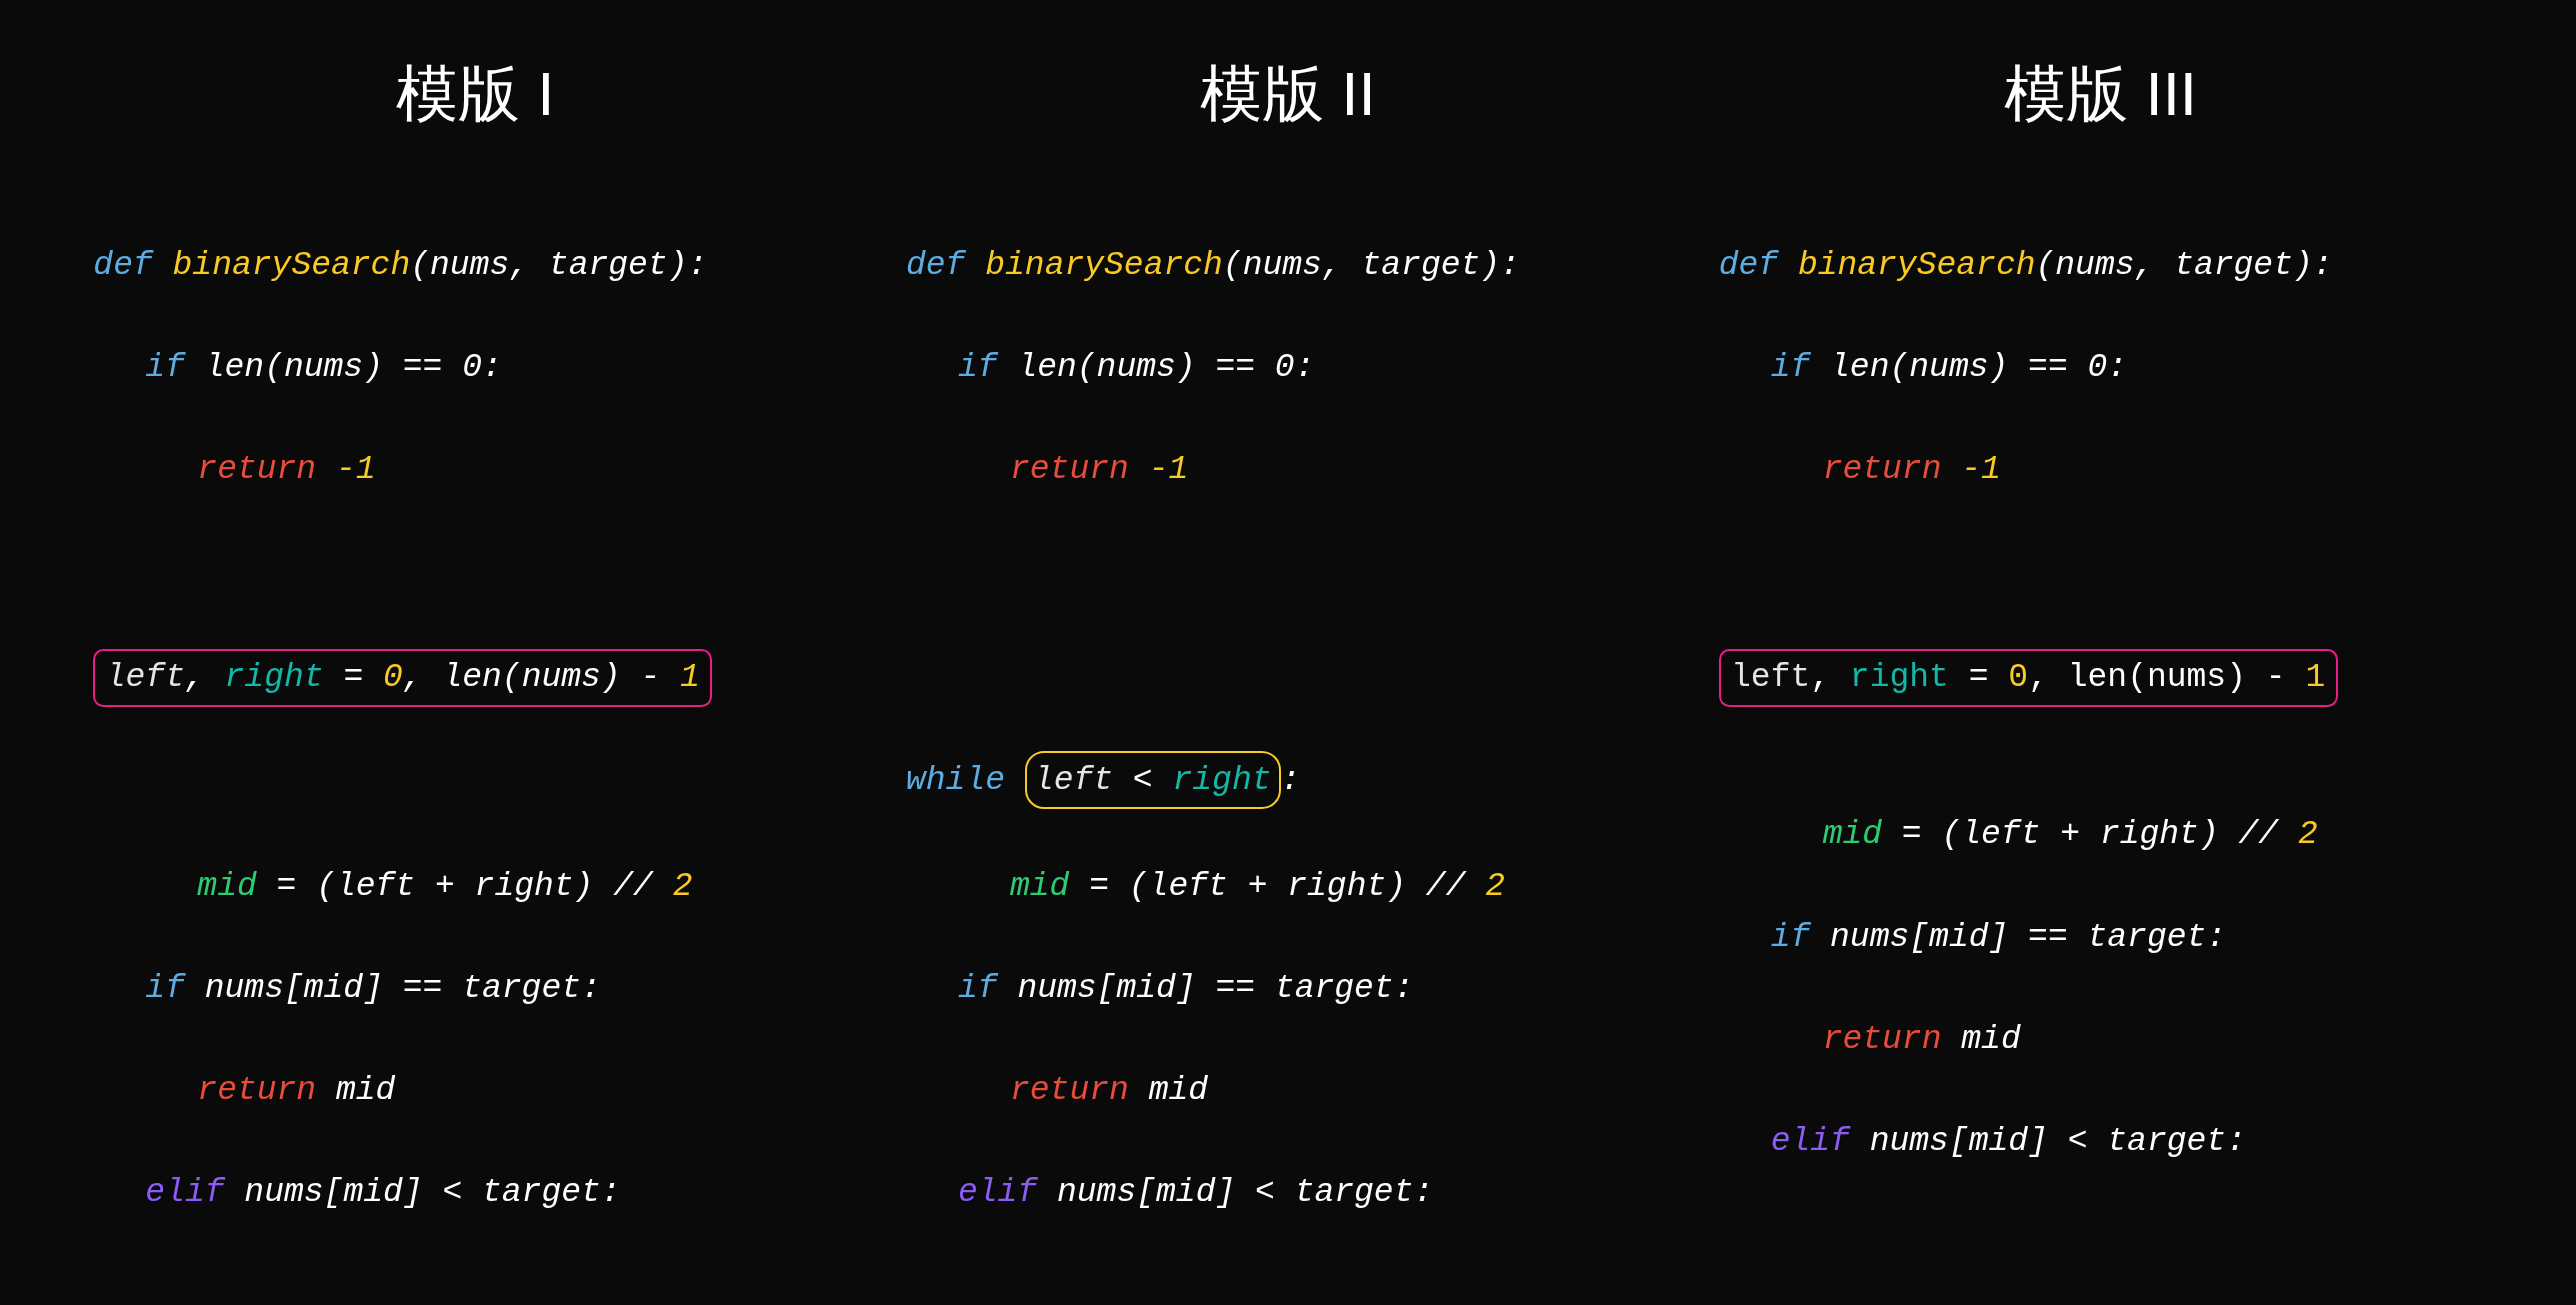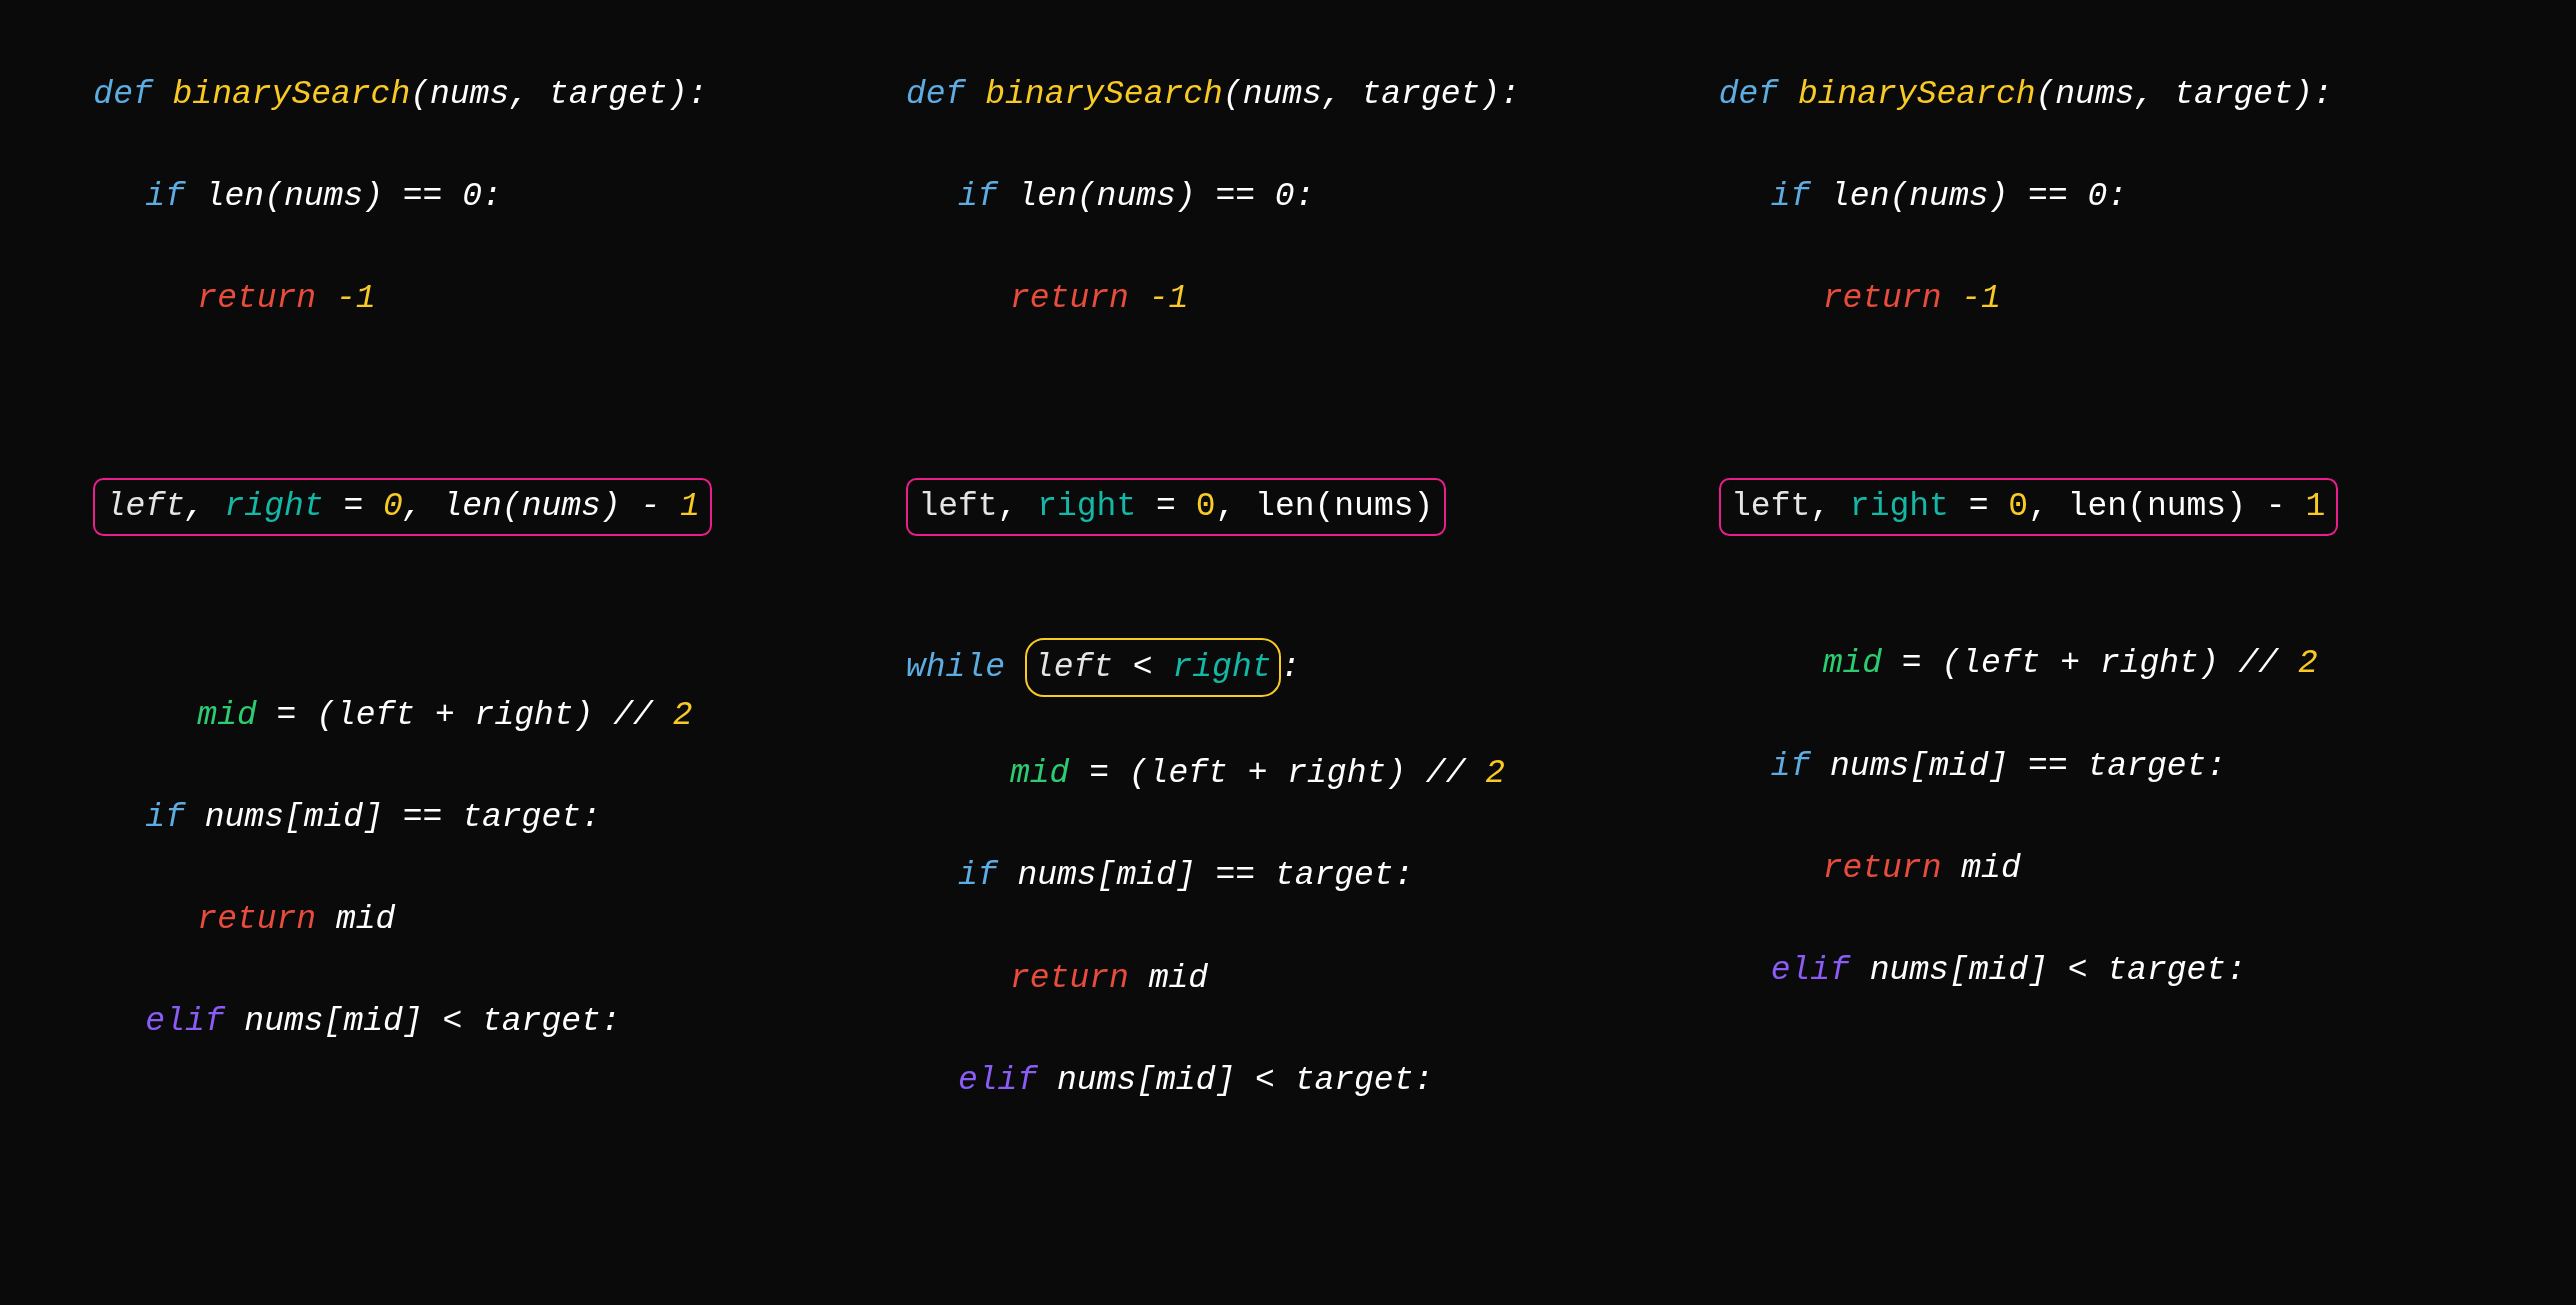--- a/index.html
+++ b/index.html
@@ -99,20 +99,25 @@
     .code-line {
       display: block;
       font-style: italic;
     }
   </style>
 </head>
 <body>
 
 <div class="page-container">
 
+  <div class="headers-row">
+    <div class="section-title">模版 I</div>
+    <div class="section-title">模版 II</div>
+    <div class="section-title">模版 III</div>
+  </div>
 
   <div class="code-panels-row">
 
     <div class="code-panel">
       <div class="code-block">
 <span class="code-line"><span class="kw-def">def</span> <span class="fn-name">binarySearch</span><span class="plain">(nums, target):</span></span>
 <span class="code-line indent1"><span class="kw-if">if</span> <span class="plain">len(nums) == 0:</span></span>
 <span class="code-line indent2"><span class="kw-return">return</span> <span class="num">-1</span></span>
 <span class="code-line"> </span>
 <span class="code-line"><span class="highlight-pink"><span class="var-left">left</span><span class="plain">, </span><span class="var-right">right</span><span class="plain"> = </span><span class="num">0</span><span class="plain">, len(nums) - </span><span class="num">1</span></span></span>
@@ -128,21 +133,20 @@
 
       </div>
     </div>
 
     <div class="code-panel">
       <div class="code-block">
 <span class="code-line"><span class="kw-def">def</span> <span class="fn-name">binarySearch</span><span class="plain">(nums, target):</span></span>
 <span class="code-line indent1"><span class="kw-if">if</span> <span class="plain">len(nums) == 0:</span></span>
 <span class="code-line indent2"><span class="kw-return">return</span> <span class="num">-1</span></span>
 <span class="code-line"> </span>
-<span class="highlight-pink"><span class="var-left">left</span><span class="plain">, </span><span class="var-right">right</span><span class="plain"> = </span><span class="num">0</span><span class="plain">, len(nums)</span></span>
 <span class="code-line"> </span>
 <span class="code-line"><span class="kw-while">while</span> <span class="highlight-yellow"><span class="var-left">left</span><span class="plain"> &lt; </span><span class="var-right">right</span></span><span class="plain">:</span></span>
 <span class="code-line indent2"><span class="var-mid">mid</span><span class="plain"> = (left + right) // </span><span class="num">2</span></span>
 <span class="code-line indent1"><span class="kw-if">if</span> <span class="plain">nums[mid] == target:</span></span>
 <span class="code-line indent2"><span class="kw-return">return</span> <span class="plain">mid</span></span>
 <span class="code-line indent1"><span class="kw-elif">elif</span> <span class="plain">nums[mid] &lt; target:</span></span>
 
 
 
 

